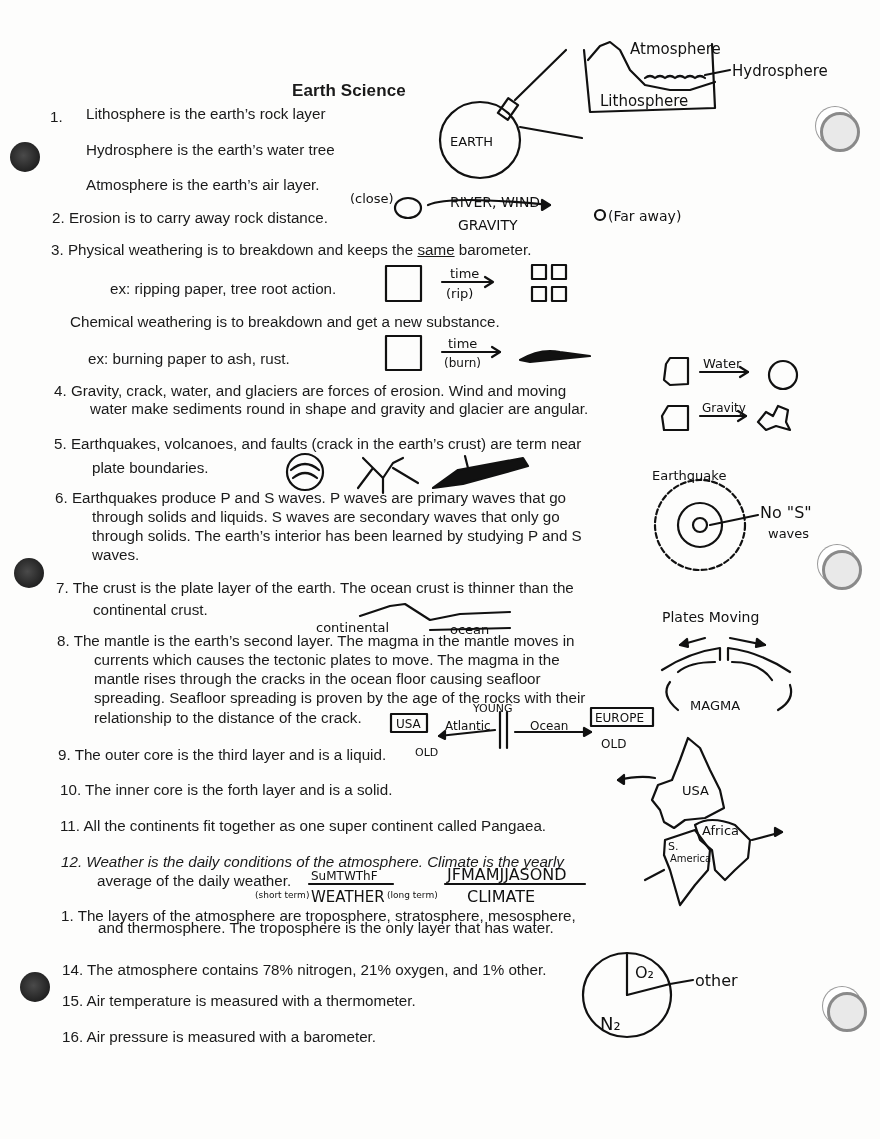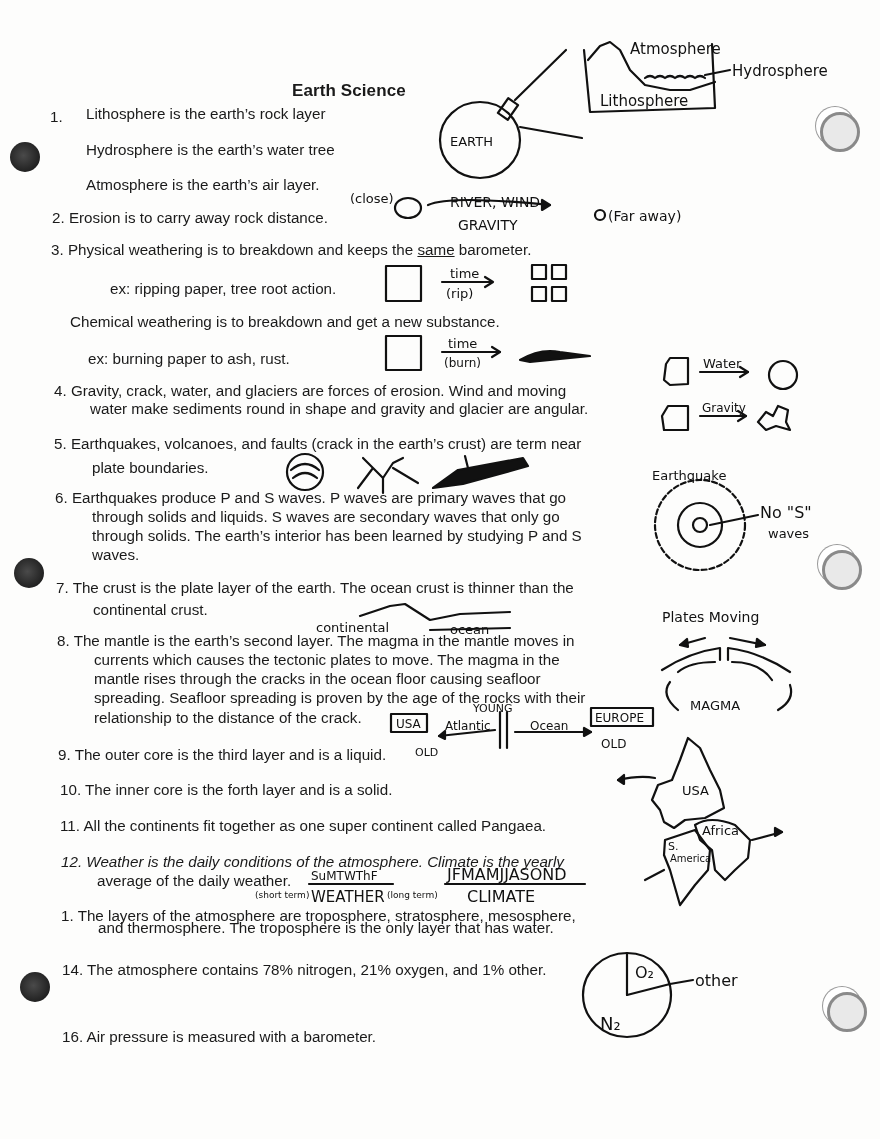--- a/index.html
+++ b/index.html
@@ -122,20 +122,24 @@
 
   <div class="line" style="left:61px;top:906px;">
     <span>1.</span>
     <span>The layers of the atmosphere are troposphere, stratosphere, mesosphere,</span>
   </div>
   <div class="line" style="left:98px;top:918px;">and thermosphere. The troposphere is the only layer that has water.</div>
 
   <div class="line" style="left:62px;top:960px;">
     <span>14.</span>
     <span>The atmosphere contains 78% nitrogen, 21% oxygen, and 1% other.</span>
+  </div>
+  <div class="line" style="left:62px;top:991px;">
+    <span>15.</span>
+    <span>Air temperature is measured with a thermometer.</span>
   </div>
   <div class="line" style="left:62px;top:1027px;">
     <span>16.</span>
     <span>Air pressure is measured with a barometer.</span>
   </div>
 
   <svg class="draw" style="left:430px;top:30px;" width="420" height="160">
     <ellipse cx="50" cy="110" rx="40" ry="38"></ellipse>
     <rect x="72" y="70" width="12" height="18" transform="rotate(35 78 79)"></rect>
     <line x1="85" y1="70" x2="136" y2="20"></line>

